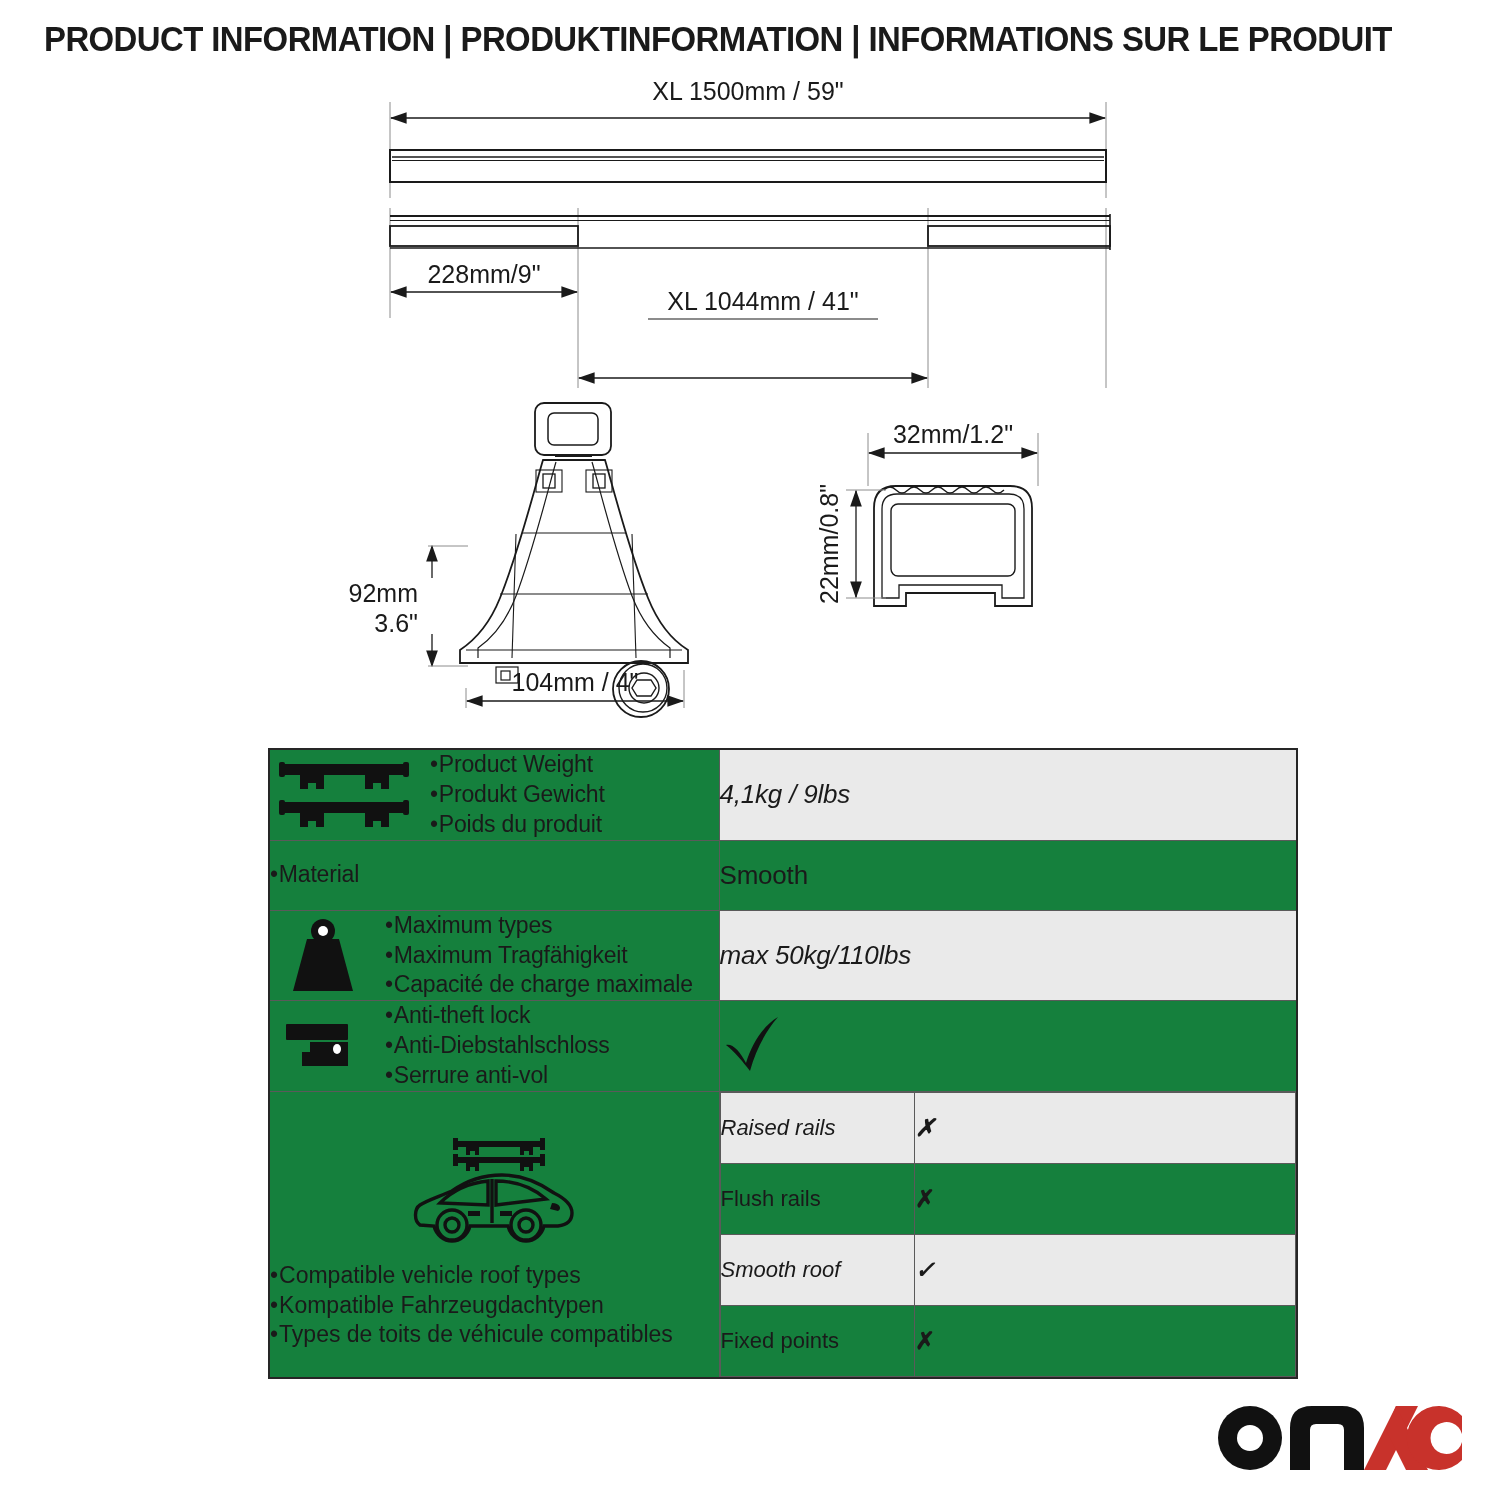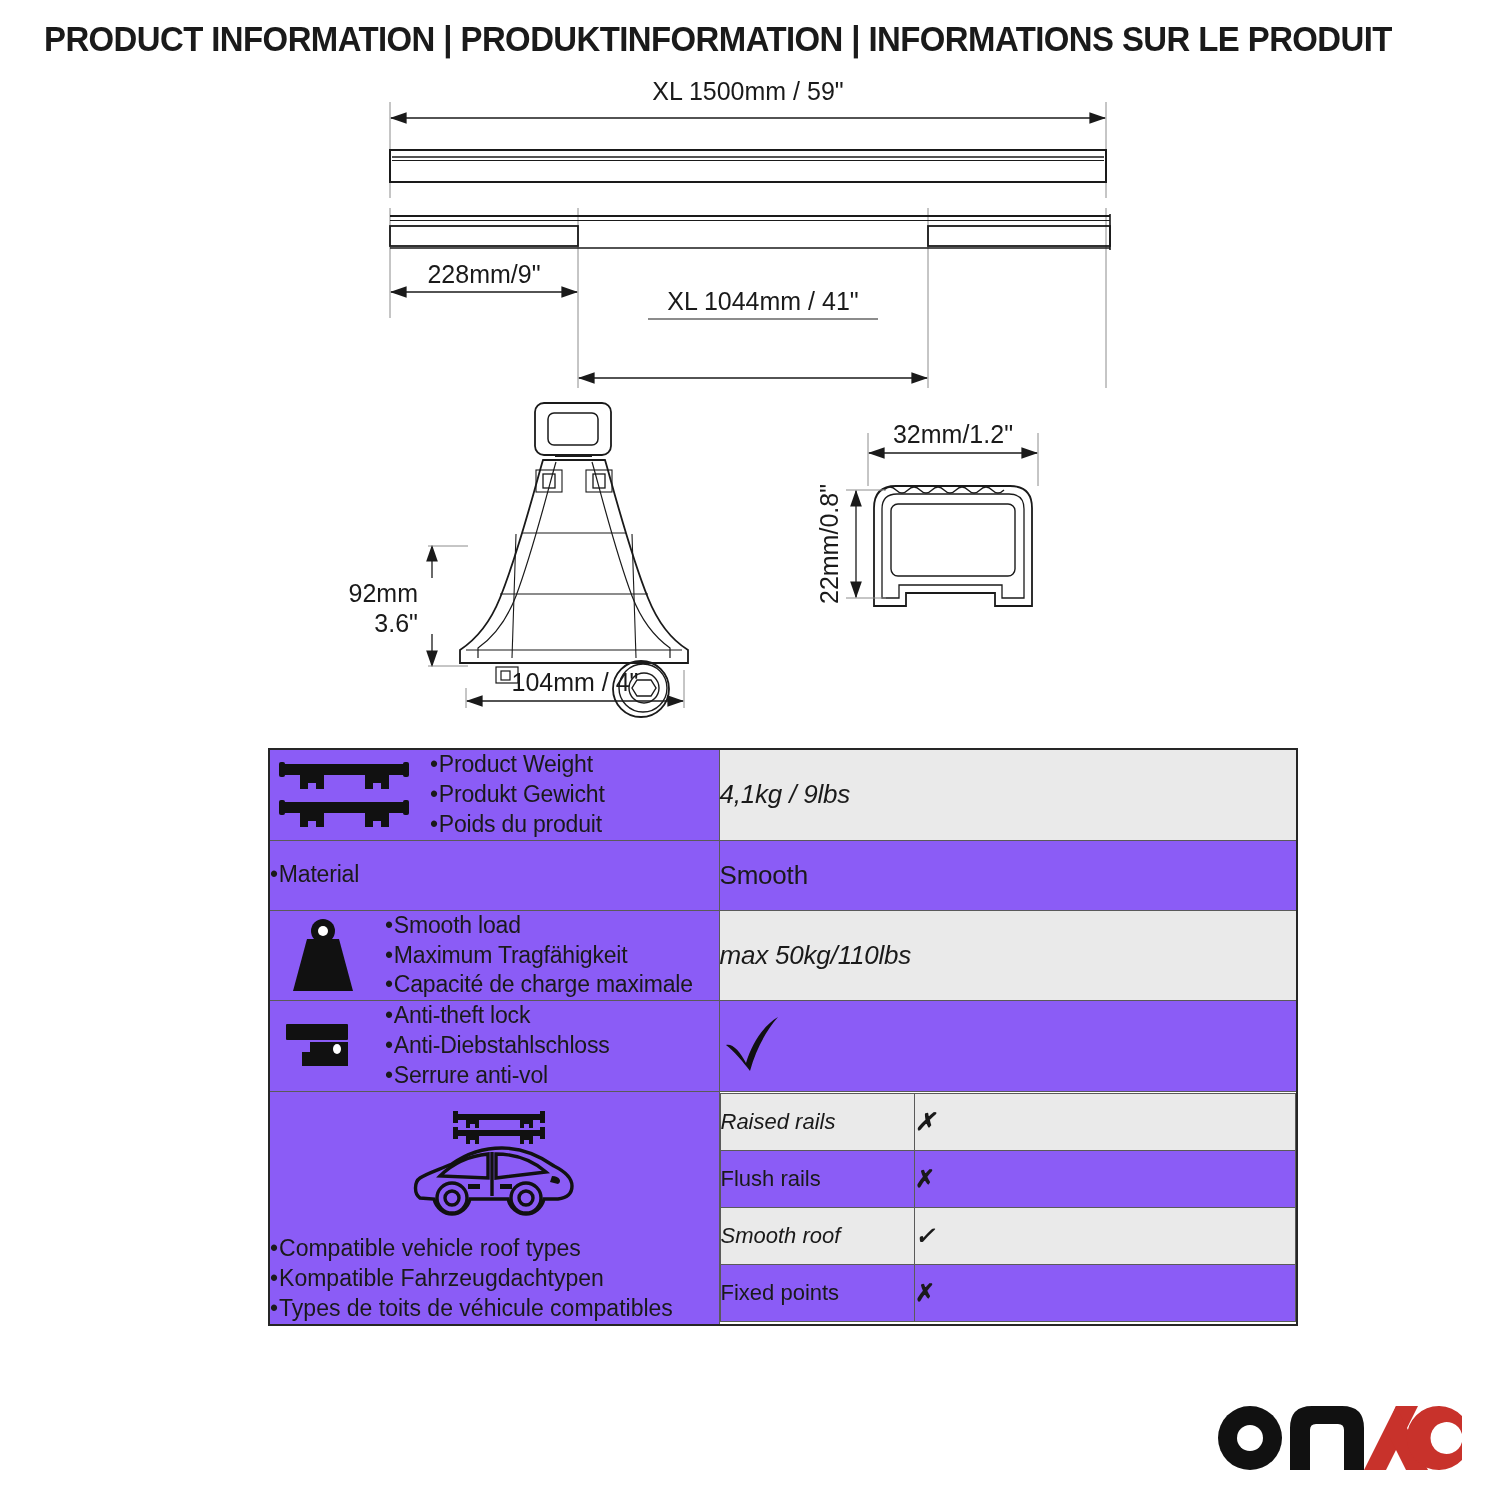--- a/index.html
+++ b/index.html
@@ -52,21 +52,21 @@
     border: 2px solid #262626;
     border-collapse: collapse;
     background: #fff;
   }
   #spec-table td {
     border: 1px solid #5a5a5a;
     padding: 0;
     vertical-align: middle;
   }
   .shade { background: #eaeaea; font-style: italic; }
-  .plain { background: #8b5cf6; margin-top: 37px; }
+  .plain { background: #15803d; margin-top: 37px; }
 
   .lbl-cell { width: 450px; padding: 8px 6px 8px 14px; }
   .val-cell { padding-left: 22px; }
 
   .lbl-flex { display: flex; align-items: center; gap: 10px; }
   .lbl-lines {
     font-size: 23px;
     line-height: 1.30;
     white-space: nowrap;
     color: #1a1a1a;
@@ -93,21 +93,21 @@
   .roof-label-cell { padding: 0 10px 18px 14px; }
   .roof-icon-wrap { display: flex; justify-content: center; padding-top: 14px; }
   .roof-lines { font-size: 23px; line-height: 1.30; margin-top: 10px; }
 
   table.roof-sub {
     width: 100%;
     border-collapse: collapse;
   }
   table.roof-sub td {
     border: 1px solid #5a5a5a;
-    height: 57px;
+    height: 71px;
     font-size: 22px;
     padding-left: 14px;
     color: #1a1a1a;
   }
   table.roof-sub td.name { width: 196px; }
   table.roof-sub td.mark { width: 386px; }
   .mark-glyph { font-size: 24px; font-weight: 700; }
 
   
   #logo {
@@ -295,21 +295,21 @@
           <span class="icon-box narrow">
             <svg width="80" height="78" viewBox="0 0 80 78">
               <g fill="#111">
                 <circle cx="40" cy="14" r="12"></circle>
                 <circle cx="40" cy="14" r="5" fill="#fff"></circle>
                 <path d="M24,22 h32 l14,52 h-60 z"></path>
               </g>
             </svg>
           </span>
           <span class="lbl-lines">
-            <div class="bullet">Smooth load</div>
+            <div class="bullet">Maximum types</div>
             <div class="bullet">Maximum Tragfähigkeit</div>
             <div class="bullet">Capacité de charge maximale</div>
           </span>
         </div>
       </td>
       <td class="val-cell shade" colspan="2">
         <span class="val-text">max 50kg/110lbs</span>
       </td>
     </tr>
 

